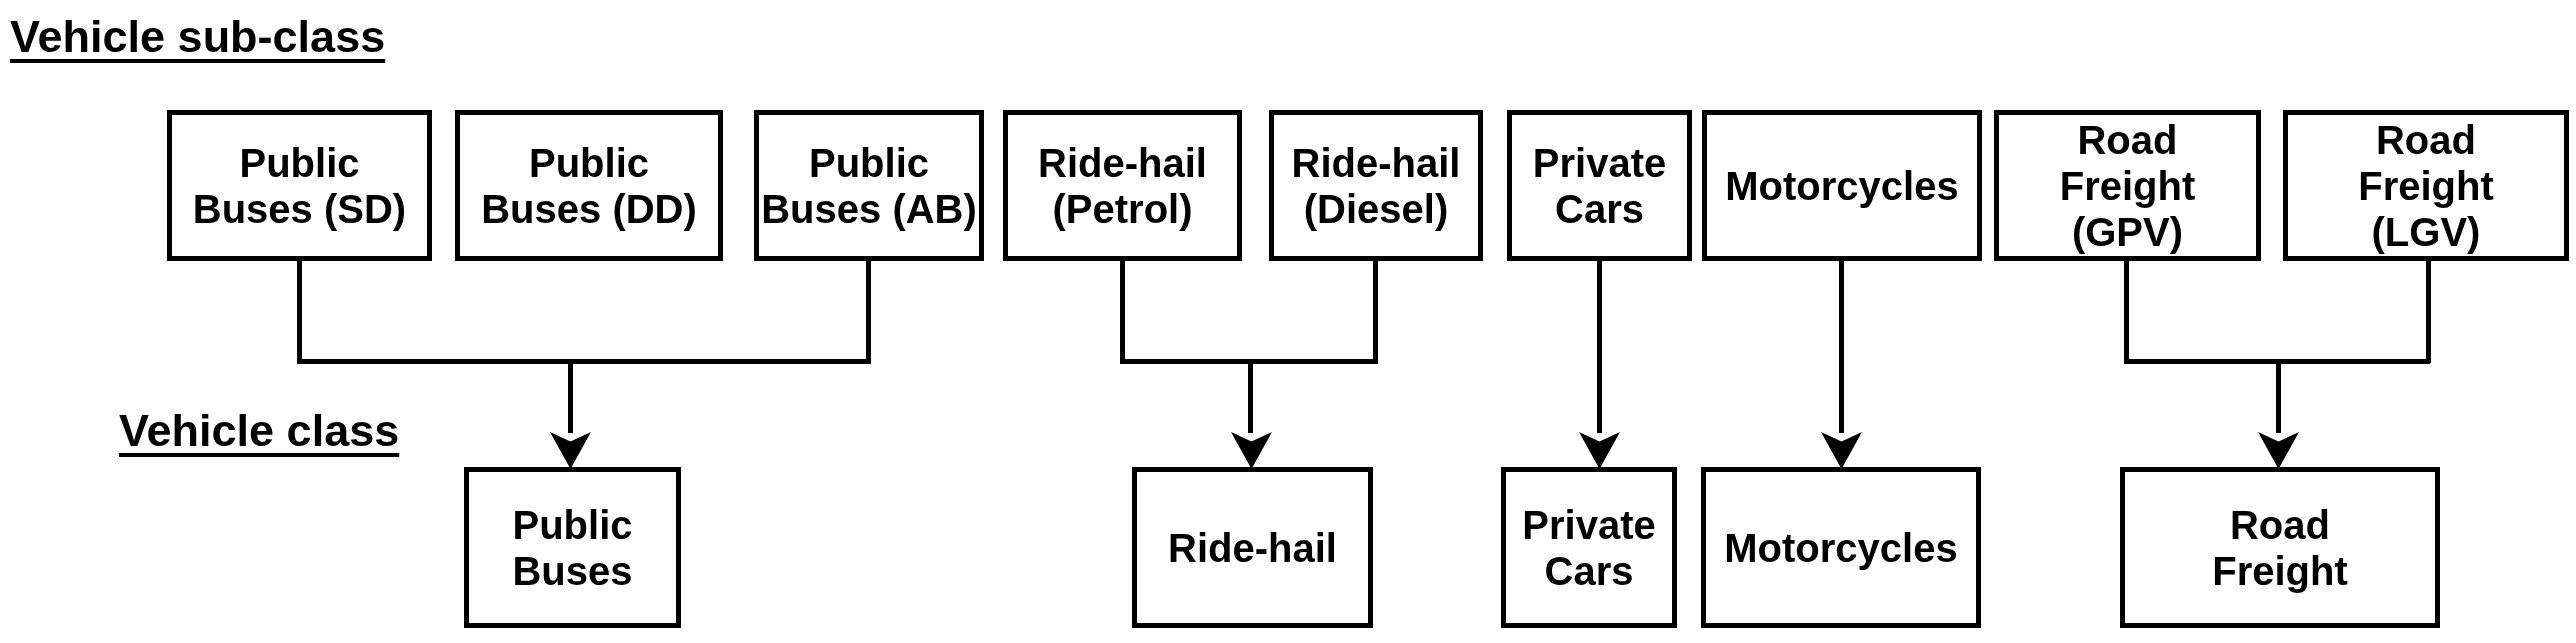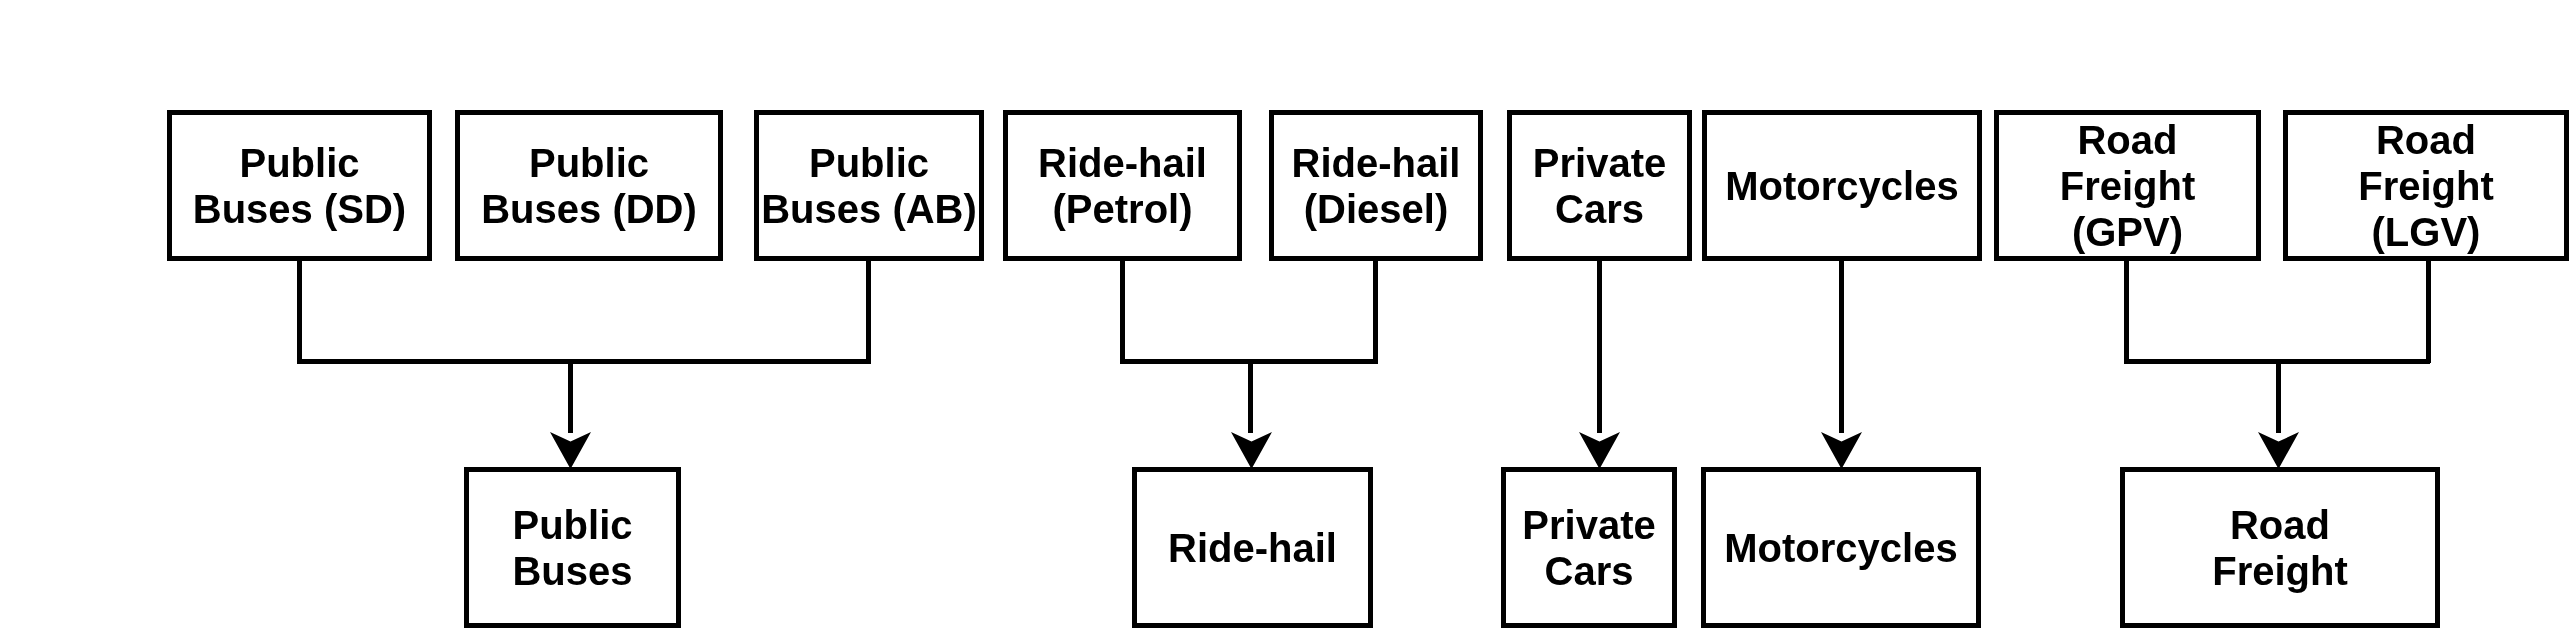--- a/index.html
+++ b/index.html
@@ -60,20 +60,22 @@
     height: 37px;
     background: #000000;
     clip-path: polygon(50% 100%, 0 0, 50% 26%, 100% 0);
   }
 </style>
 </head>
 <body>
 
 <div id="canvas">
 
+  <div class="heading" style="left:10px; top:11.3px;">Vehicle sub-class</div>
+  <div class="heading" style="left:119px; top:405px;">Vehicle class</div>
 
   <div class="box sub-box" style="left:167px; width:265px;">
     <span>Public
 Buses (SD)</span>
   </div>
   <div class="box sub-box" style="left:455px; width:268px;">
     <span>Public
 Buses (DD)</span>
   </div>
   <div class="box sub-box" style="left:754px; width:230px;">

